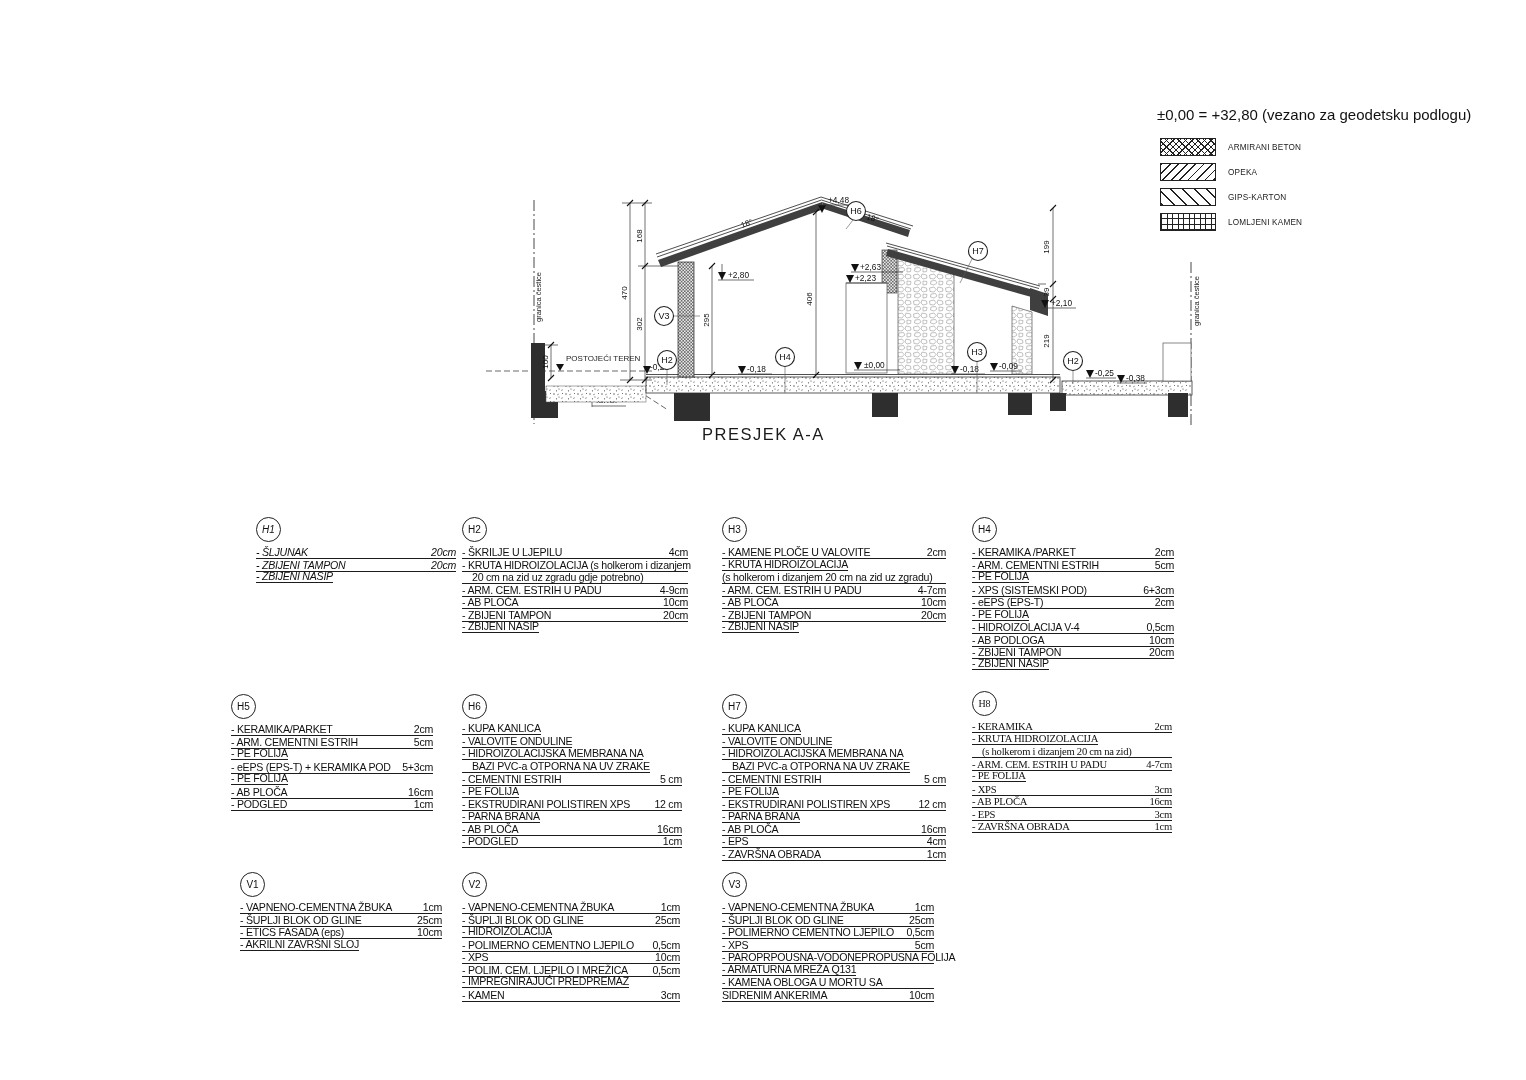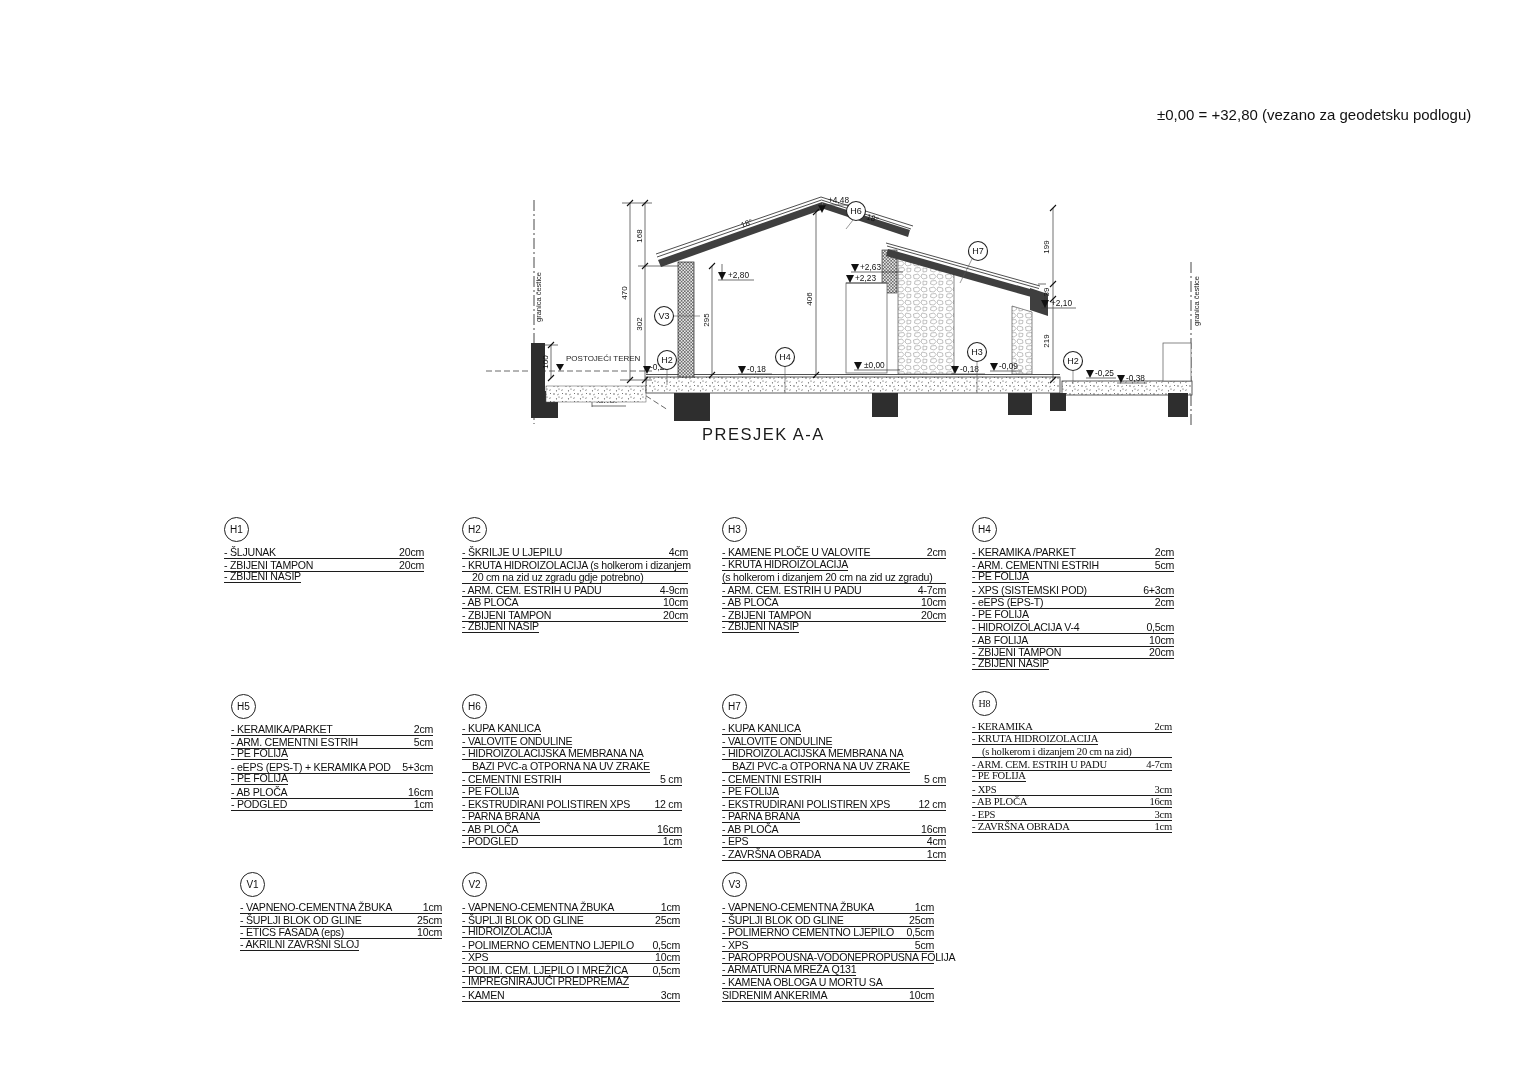--- a/index.html
+++ b/index.html
@@ -45,20 +45,38 @@
   .trow.ind .tname{padding-left:10px;}
   .tname{display:inline-block;}
   .tval{display:inline-block;padding-left:6px;}
 </style>
 </head>
 <body>
 
 <div id="page">
 
   <div class="datum">±0,00 = +32,80 (vezano za geodetsku podlogu)</div>
+  <div class="legend">
+    <div class="litem">
+      <div class="sw crosshatch"></div>
+      <span class="llabel">ARMIRANI BETON</span>
+    </div>
+    <div class="litem">
+      <div class="sw diagf"></div>
+      <span class="llabel">OPEKA</span>
+    </div>
+    <div class="litem">
+      <div class="sw diagb"></div>
+      <span class="llabel">GIPS-KARTON</span>
+    </div>
+    <div class="litem">
+      <div class="sw grid"></div>
+      <span class="llabel">LOMLJENI KAMEN</span>
+    </div>
+  </div>
 
   <svg viewBox="480 185 730 270" style="position:absolute;left:480px;top:185px;width:730px;height:270px;">
     <defs>
       <pattern id="gnd" width="12" height="8" patternUnits="userSpaceOnUse">
         <rect width="12" height="8" fill="#fff"></rect>
         <circle cx="2" cy="2" r="0.7" fill="#444"></circle>
         <circle cx="7" cy="5" r="0.6" fill="#444"></circle>
         <circle cx="10.5" cy="1.5" r="0.5" fill="#444"></circle>
         <circle cx="4.5" cy="6.8" r="0.6" fill="#444"></circle>
         <path d="M5,3 l2,-1 M9,6.5 l2,-0.8" stroke="#444" stroke-width="0.5"></path>
@@ -237,21 +255,21 @@
     </g>
     <g>
       <path class="hair" d="M1073,371 V384"></path>
         <circle class="circ" cx="1073" cy="361" r="9.5"></circle>
       <text class="ctext" x="1073" y="364">H2</text>
     </g>
 
     <text class="ttl" x="702" y="440">PRESJEK A-A</text>
   </svg>
 
-  <div class="spec" style="left:224px;top:517px;width:200px;">
+  <div class="spec" style="left:256px;top:517px;width:200px;font-style:italic;">
     <div class="tcirc">H1</div>
       <div class="trows">
         <div class="trow">
           <span class="tname">- ŠLJUNAK</span>
           <span class="tval">20cm</span>
         </div>
         <div class="trow">
           <span class="tname">- ZBIJENI TAMPON</span>
           <span class="tval">20cm</span>
         </div>
@@ -343,21 +361,21 @@
           <span class="tval">2cm</span>
         </div>
         <div class="trow noline">
           <span class="tname">- PE FOLIJA</span>
         </div>
         <div class="trow">
           <span class="tname">- HIDROIZOLACIJA V-4</span>
           <span class="tval">0,5cm</span>
         </div>
         <div class="trow">
-          <span class="tname">- AB FOLIJA</span>
+          <span class="tname">- AB PODLOGA</span>
           <span class="tval">10cm</span>
         </div>
         <div class="trow">
           <span class="tname">- ZBIJENI TAMPON</span>
           <span class="tval">20cm</span>
         </div>
         <div class="trow noline">
           <span class="tname">- ZBIJENI NASIP</span>
         </div>
       </div>

